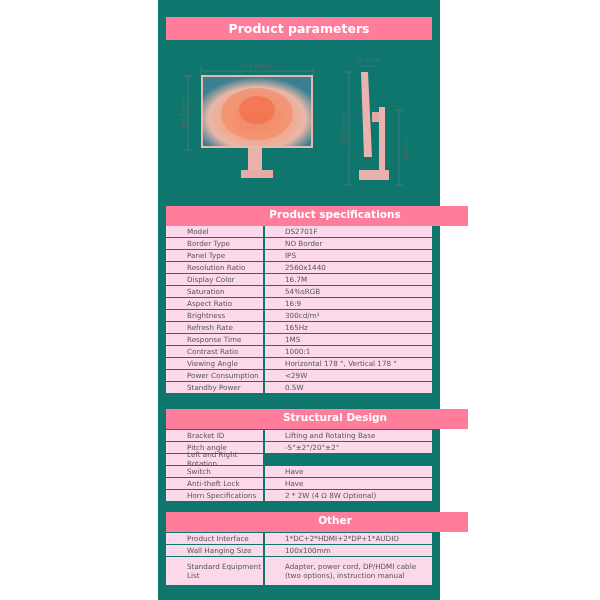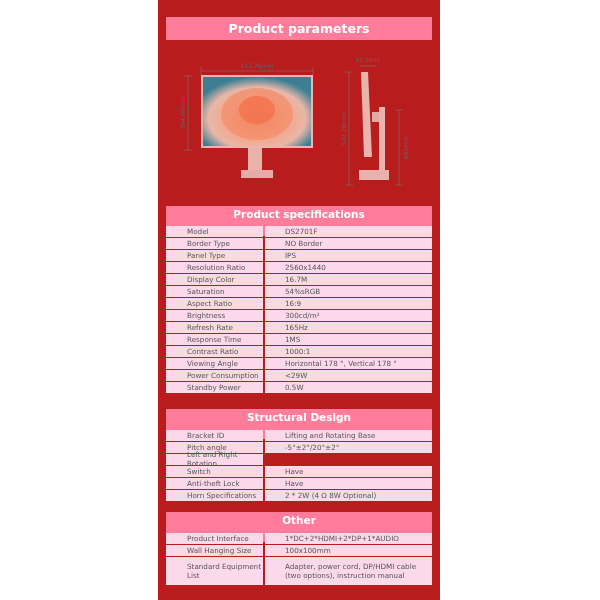--- a/index.html
+++ b/index.html
@@ -1,20 +1,20 @@
 <!DOCTYPE html>
 <html><head>
 <meta charset="utf-8">
 <style>
   html, body { margin: 0; padding: 0; }
   body { width: 600px; height: 600px; background: #ffffff; position: relative; overflow: hidden; font-family: "Liberation Sans", sans-serif; }
-  .page { position: absolute; left: 158px; top: 0; width: 282px; height: 600px; background: #b91c1c; }
+  .page { position: absolute; left: 158px; top: 0; width: 282px; height: 600px; background: #0f766e; }
   .section-bar { position: absolute; left: 8px; width: 266px; background: #ff7d9a; color: #fff; font-weight: bold; text-align: center; font-family: "DejaVu Sans", sans-serif; }
   .bar-main { top: 17px; height: 23px; line-height: 23px; font-size: 12.5px; }
-  .bar-sub { height: 30px; line-height: 16px; font-size: 10.5px; }
+  .bar-sub { height: 20px; line-height: 16px; font-size: 10.5px; padding-left: 36px; }
   .diagram { position: absolute; left: 0; top: 52px; width: 282px; height: 145px; }
   .table { position: absolute; left: 8px; width: 266px; }
   .row { display: flex; margin-bottom: 1.5px; }
   .cell { background: #fcd9ea; font-size: 7.2px; color: #555; font-family: "DejaVu Sans", sans-serif; display: flex; align-items: center; }
   .cell.k { width: 97px; margin-right: 2px; padding-left: 21px; box-sizing: border-box; }
   .cell.v { flex: 1; padding-left: 20px; box-sizing: border-box; }
   .row { height: 10.5px; }
   .row.tall { height: 28px; }
   .row.tall .cell.v { line-height: 9.5px; }
   .dim { font-size: 6px; fill: #666; font-family: "DejaVu Sans", sans-serif; }

